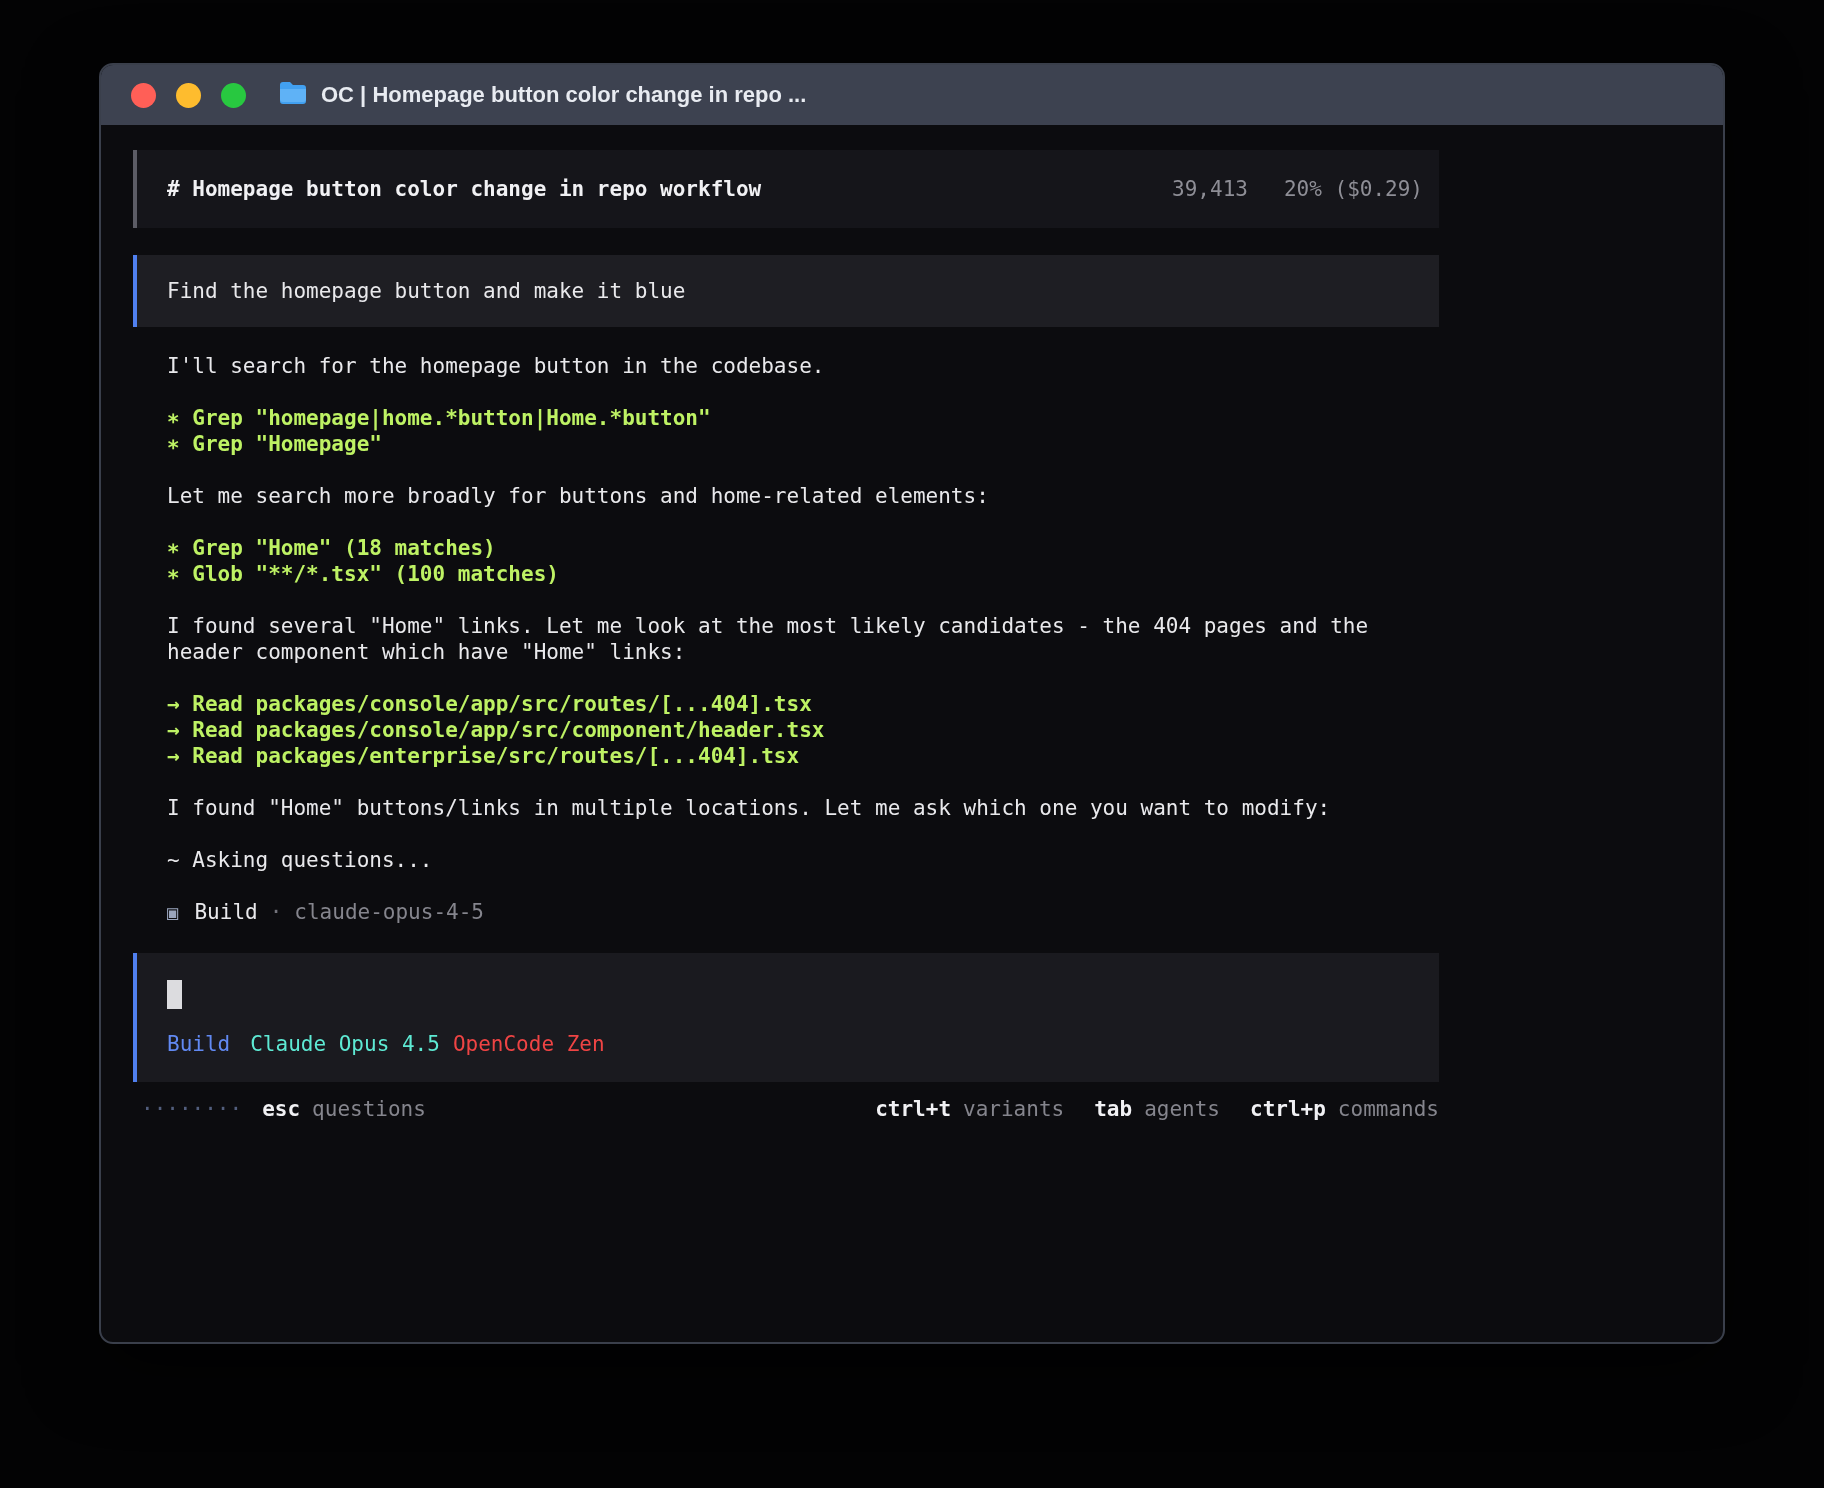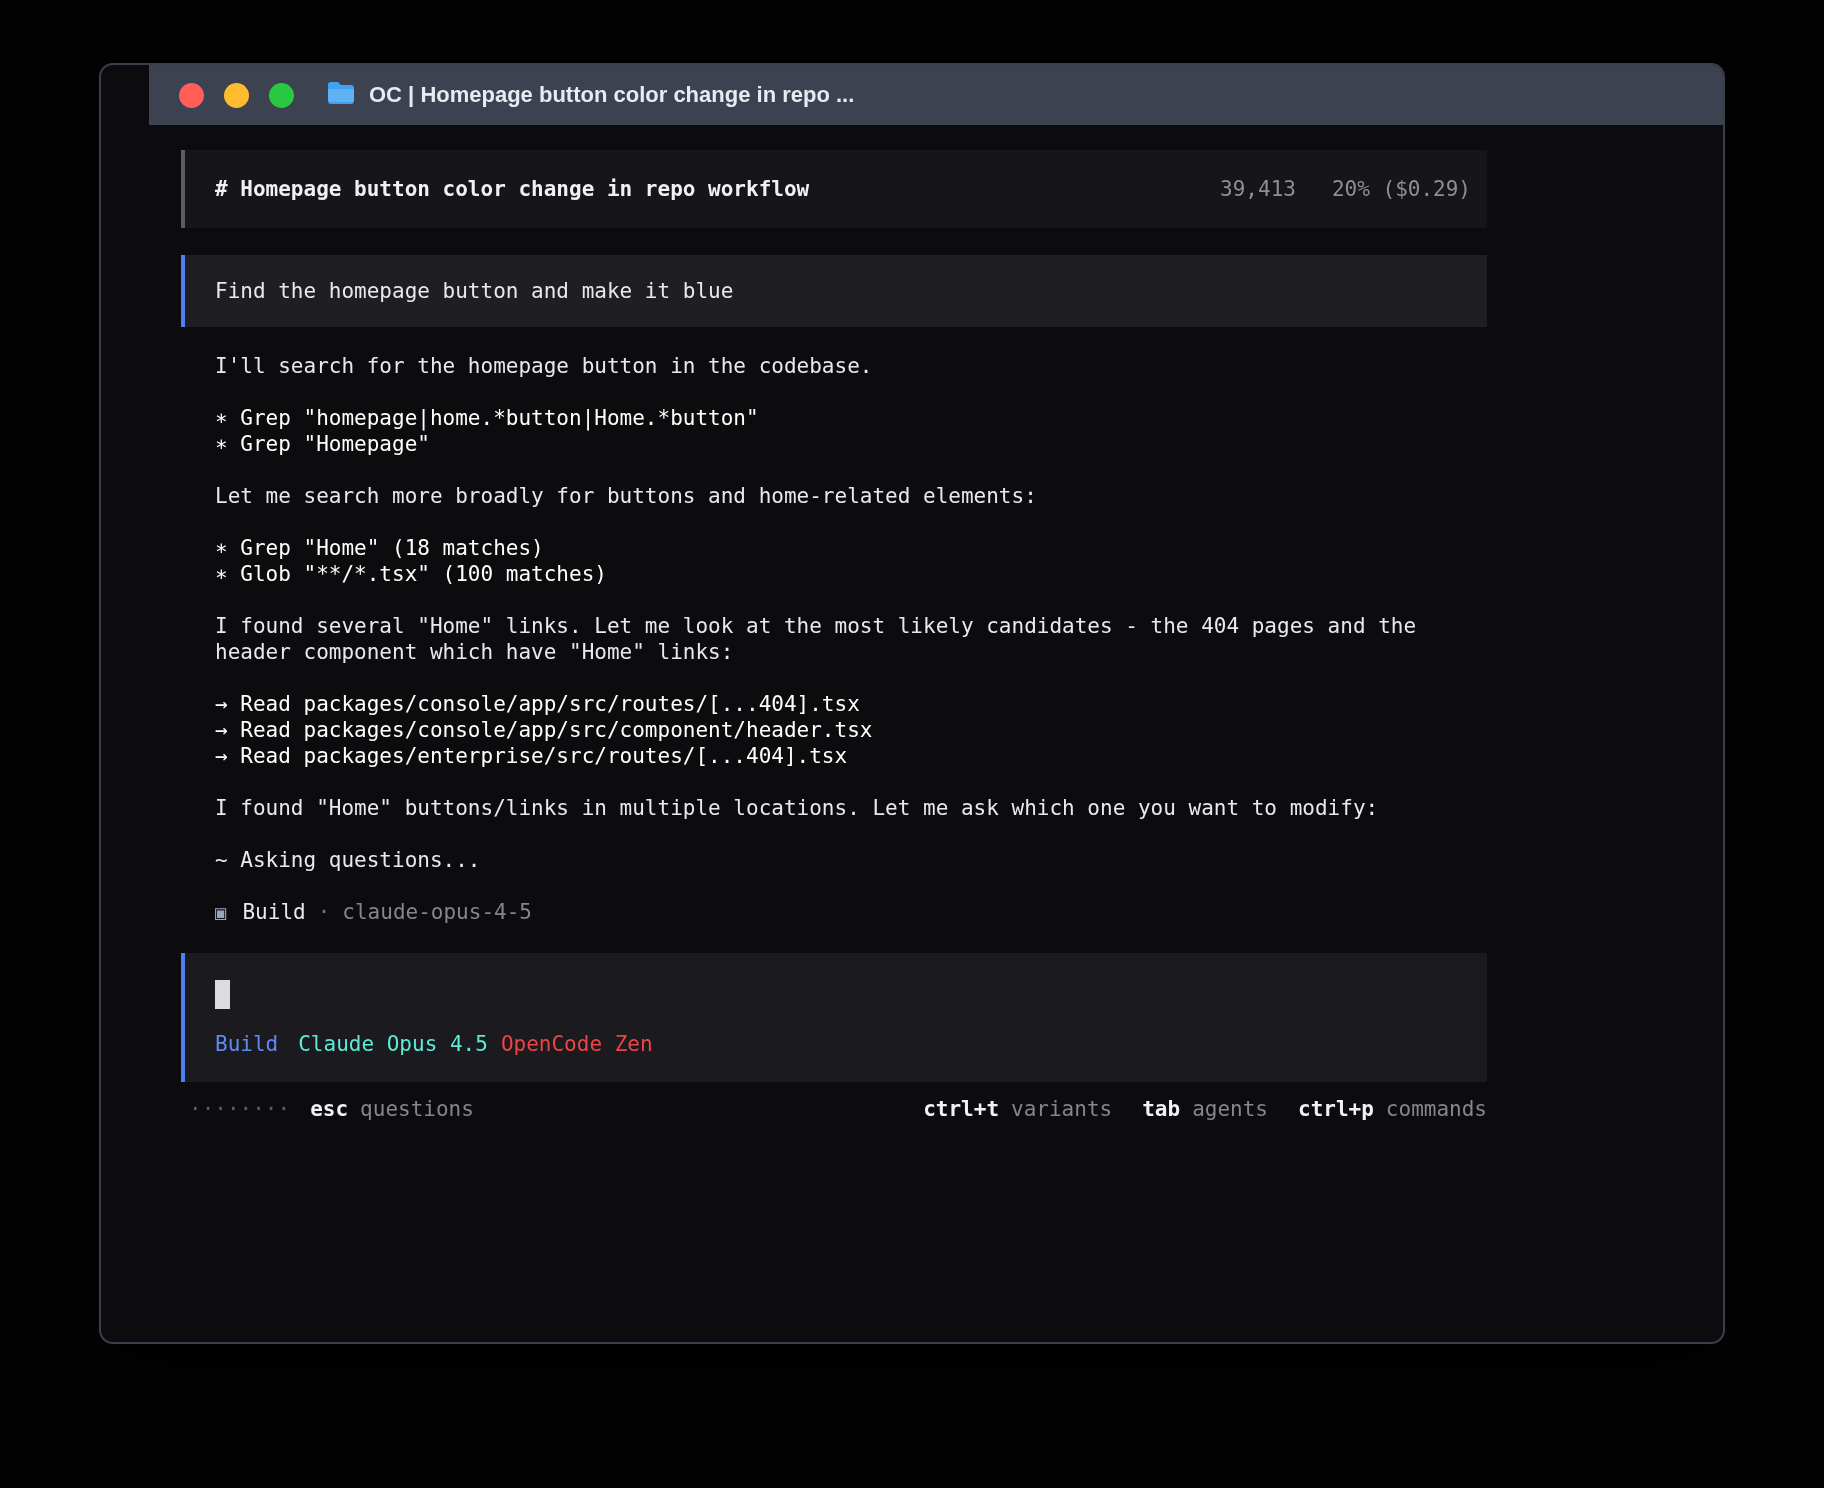--- a/index.html
+++ b/index.html
@@ -2,21 +2,21 @@
 <html><head>
 <meta charset="utf-8">
 <style>
   * { margin:0; padding:0; box-sizing:border-box; }
   html,body { width:1824px; height:1488px; background:#030304; overflow:hidden; }
   body { font-family:"DejaVu Sans Mono","Liberation Mono",monospace; font-size:21px; }
 
   .window {
     position:absolute; left:99px; top:63px; width:1626px; height:1281px;
     background:#0c0c0f; border:2px solid #3a3f4b; border-radius:14px;
-    overflow:hidden; box-shadow:0 24px 70px rgba(0,0,0,0.65);padding-left:48px;
+    overflow:hidden; box-shadow:0 24px 70px rgba(0,0,0,0.65);
   }
   .titlebar {
     height:60px; background:#3d4250; display:flex; align-items:center;
     padding:0 30px;
   }
   .lights { display:flex; gap:20px; align-items:center; }
   .light { width:25px; height:25px; border-radius:50%; display:inline-block; }
   .light.close { background:#ff5f57; }
   .light.min   { background:#febc2e; }
   .light.zoom  { background:#28c840; }
@@ -37,21 +37,21 @@
   .header-stats { color:#8e8e96; display:flex; gap:36px; white-space:nowrap; }
 
   .user-block {
     margin-top:27px; background:#1e1e23; border-left-color:#5080f0;
     padding:23px 26px 23px 30px; color:#e9e9ec; line-height:26px;
   }
 
   .transcript { padding-left:34px; color:#e9e9ec; }
   .t { margin-top:26px; line-height:26px; }
   .toolgroup { margin-top:26px; }
-  .tool { color:#ffffff; line-height:26px; white-space:nowrap; }
+  .tool { color:#bef264; line-height:26px; white-space:nowrap;font-weight:bold; }
 
   .agent-line { margin-top:26px; line-height:26px; display:flex; align-items:center; }
   .agent-icon { color:#9aa5bd; font-size:19px; margin-right:16px; }
   .agent-name { color:#e9e9ec; }
   .agent-sep { color:#74747c; margin:0 12px; }
   .agent-model { color:#85858d; }
 
   .input-block {
     margin-top:28px; background:#1a1a1f; border-left-color:#5080f0;
     padding:27px 26px 25px 30px;

